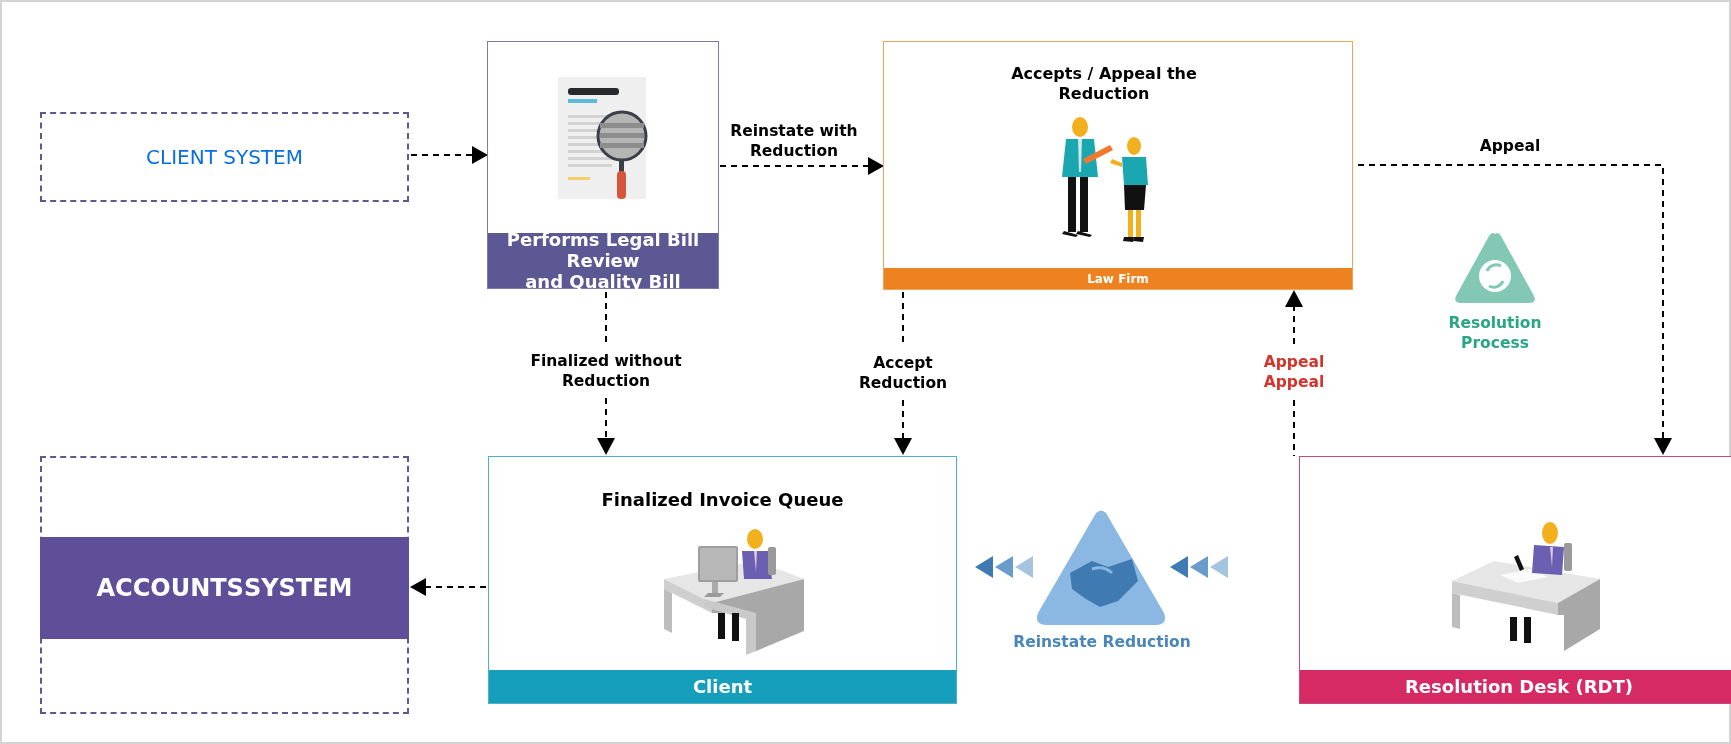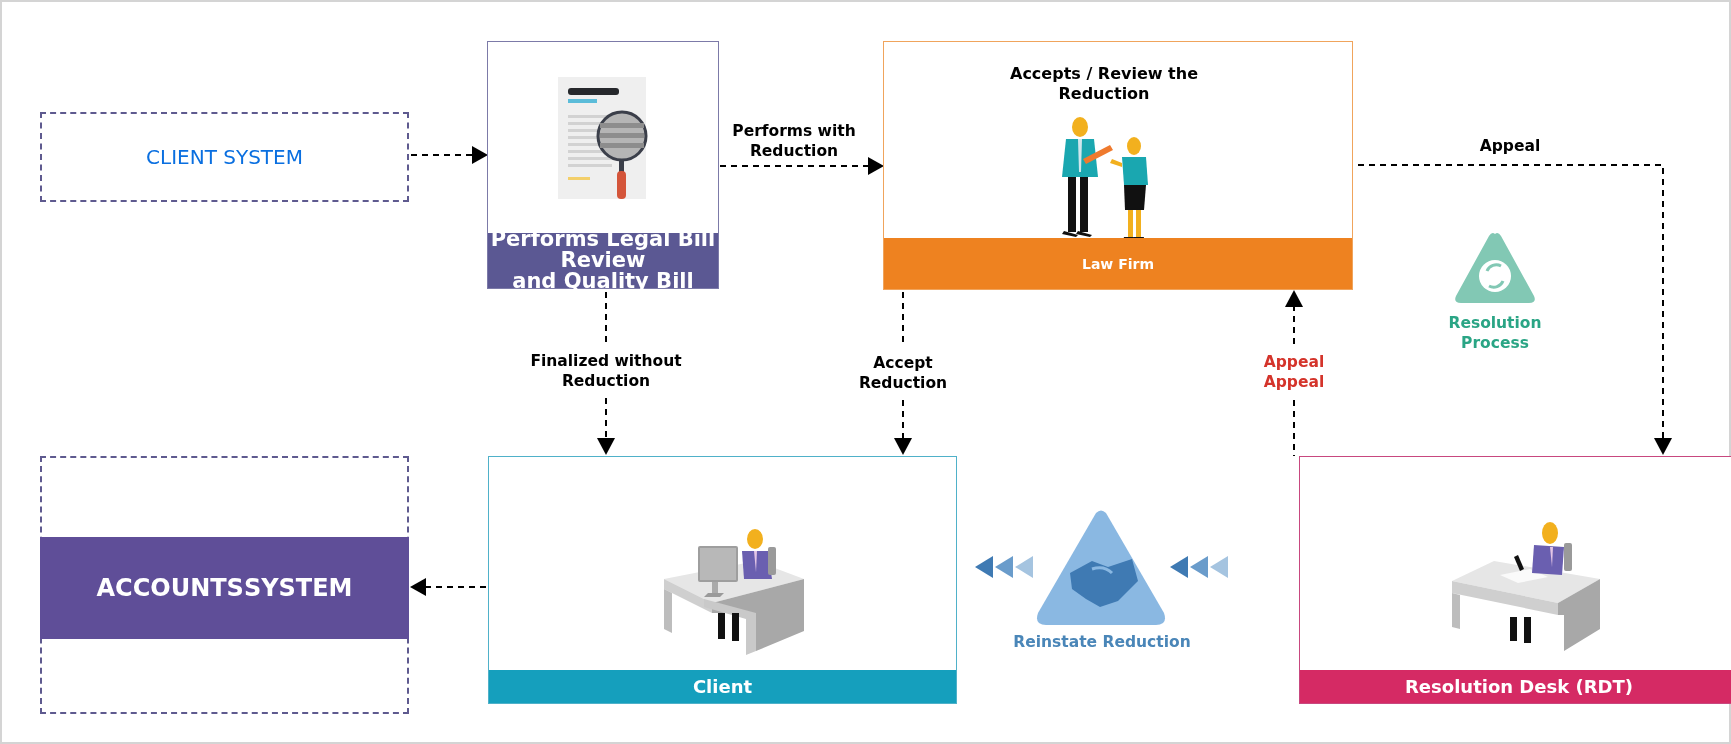--- a/index.html
+++ b/index.html
@@ -70,56 +70,56 @@
     <rect x="10" y="100" width="22" height="3" fill="#f3cf6a"></rect>
     <rect x="61" y="80" width="5" height="16" fill="#3b3f4a"></rect>
     <rect x="59" y="94" width="9" height="28" rx="4" fill="#d4553a"></rect>
     <circle cx="64" cy="59" r="24" fill="#b5b5b5" stroke="#3b3f4a" stroke-width="3"></circle>
     <g fill="#8d8d8d">
         <rect x="42" y="46" width="44" height="5"></rect>
         <rect x="42" y="56" width="44" height="5"></rect>
         <rect x="42" y="66" width="44" height="5"></rect>
       </g>
   </svg>
-  <div class="band" style="height:55px;background:#5b5893;font-size:21px;line-height:21px;flex-direction:column;">
+  <div class="band" style="height:55px;background:#5b5893;font-size:18px;line-height:21px;flex-direction:column;">
     <span>Performs Legal Bill Review</span>
     <span>and Quality Bill</span>
   </div>
 </div>
 
 <div class="box" style="left:883px;top:41px;width:470px;height:249px;border:1.5px solid #f0a45c;">
   <div class="title" style="top:22px;font-size:16px;line-height:20px;width:440px;">
-    <div>Accepts / Review the</div>
+    <div>Accepts / Appeal the</div>
     <div>Reduction</div>
   </div>
   <svg class="abs" style="left:174px;top:75px;" width="110" height="130" viewBox="0 0 110 130">
     <ellipse cx="22" cy="10" rx="8" ry="10" fill="#f2b01e"></ellipse>
     <path d="M8,22 L36,22 L40,60 L4,60 z" fill="#1aa7b0"></path>
     <path d="M20,22 L24,22 L23,55 L21,55 z" fill="#cfe6ec"></path>
     <rect x="10" y="60" width="8" height="55" fill="#111"></rect>
       <rect x="22" y="60" width="8" height="55" fill="#111"></rect>
     <path d="M6,114 L20,118 L18,120 L4,117 z" fill="#111"></path>
       <path d="M20,114 L34,118 L32,120 L18,117 z" fill="#111"></path>
     <path d="M25,42 L52,28 L55,33 L28,47 z" fill="#ef7a2e"></path>
     <ellipse cx="76" cy="29" rx="7" ry="9" fill="#f2b01e"></ellipse>
     <path d="M64,40 L88,40 L90,68 L66,68 z" fill="#1aa7b0"></path>
     <path d="M54,42 L64,46 L64,50 L52,46 z" fill="#f2b01e"></path>
     <path d="M66,68 L88,68 L86,93 L67,93 z" fill="#111"></path>
     <rect x="70" y="93" width="5" height="28" fill="#f2b01e"></rect>
       <rect x="78" y="93" width="5" height="28" fill="#f2b01e"></rect>
     <path d="M66,120 L76,120 L75,125 L65,124 z" fill="#111"></path>
       <path d="M76,120 L86,120 L85,125 L75,124 z" fill="#111"></path>
   </svg>
-  <div class="band" style="height:51px;background:#ee8220;font-size:14px;">
+  <div class="band" style="height:21px;background:#ee8220;font-size:12px;">
     <span>Law Firm</span>
   </div>
 </div>
 
 <div class="lbl" style="left:722px;top:121px;width:144px;">
-  <div>Performs with</div>
+  <div>Reinstate with</div>
   <div>Reduction</div>
 </div>
 <div class="lbl" style="left:516px;top:351px;width:180px;">
   <div>Finalized without</div>
   <div>Reduction</div>
 </div>
 <div class="lbl" style="left:843px;top:353px;width:120px;">
   <div>Accept</div>
   <div>Reduction</div>
 </div>
@@ -143,20 +143,21 @@
 </div>
 
 <div class="abs dashed-box" style="left:40px;top:456px;width:369px;height:258px;">
   <div class="abs" style="left:-2px;right:-2px;top:79px;height:102px;background:#5f4e98;color:#fff;font-weight:bold;font-size:24px;line-height:33px;display:flex;align-items:center;justify-content:center;">
     <span>ACCOUNTS</span>
     <span>SYSTEM</span>
   </div>
 </div>
 
 <div class="box" style="left:488px;top:456px;width:469px;height:248px;border:1.5px solid #4fb1c9;">
+  <div class="title" style="top:32px;font-size:18px;">Finalized Invoice Queue</div>
   <svg class="abs" style="left:167px;top:70px;" width="150" height="128" viewBox="0 0 150 128">
     <path d="M8,52 L100,34 L148,52 L56,76 z" fill="#e6e6e6"></path>
     <path d="M8,52 L56,76 L56,86 L8,62 z" fill="#cfcfcf"></path>
     <path d="M8,62 L16,66 L16,106 L8,102 z" fill="#bdbdbd"></path>
     <path d="M56,76 L148,52 L148,104 L100,124 L100,86 L56,86 z" fill="#a8a8a8"></path>
     <path d="M48,72 L100,86 L100,124 L90,128 L90,92 L48,80 z" fill="#c9c9c9"></path>
     <ellipse cx="99" cy="12" rx="8" ry="10" fill="#f2b01e"></ellipse>
     <path d="M86,24 L112,24 L116,52 L88,52 z" fill="#6a5fb0"></path>
     <path d="M98,24 L101,24 L100,45 z" fill="#e4c6e6"></path>
     <rect x="112" y="20" width="8" height="28" rx="2" fill="#9a9a9a"></rect>

